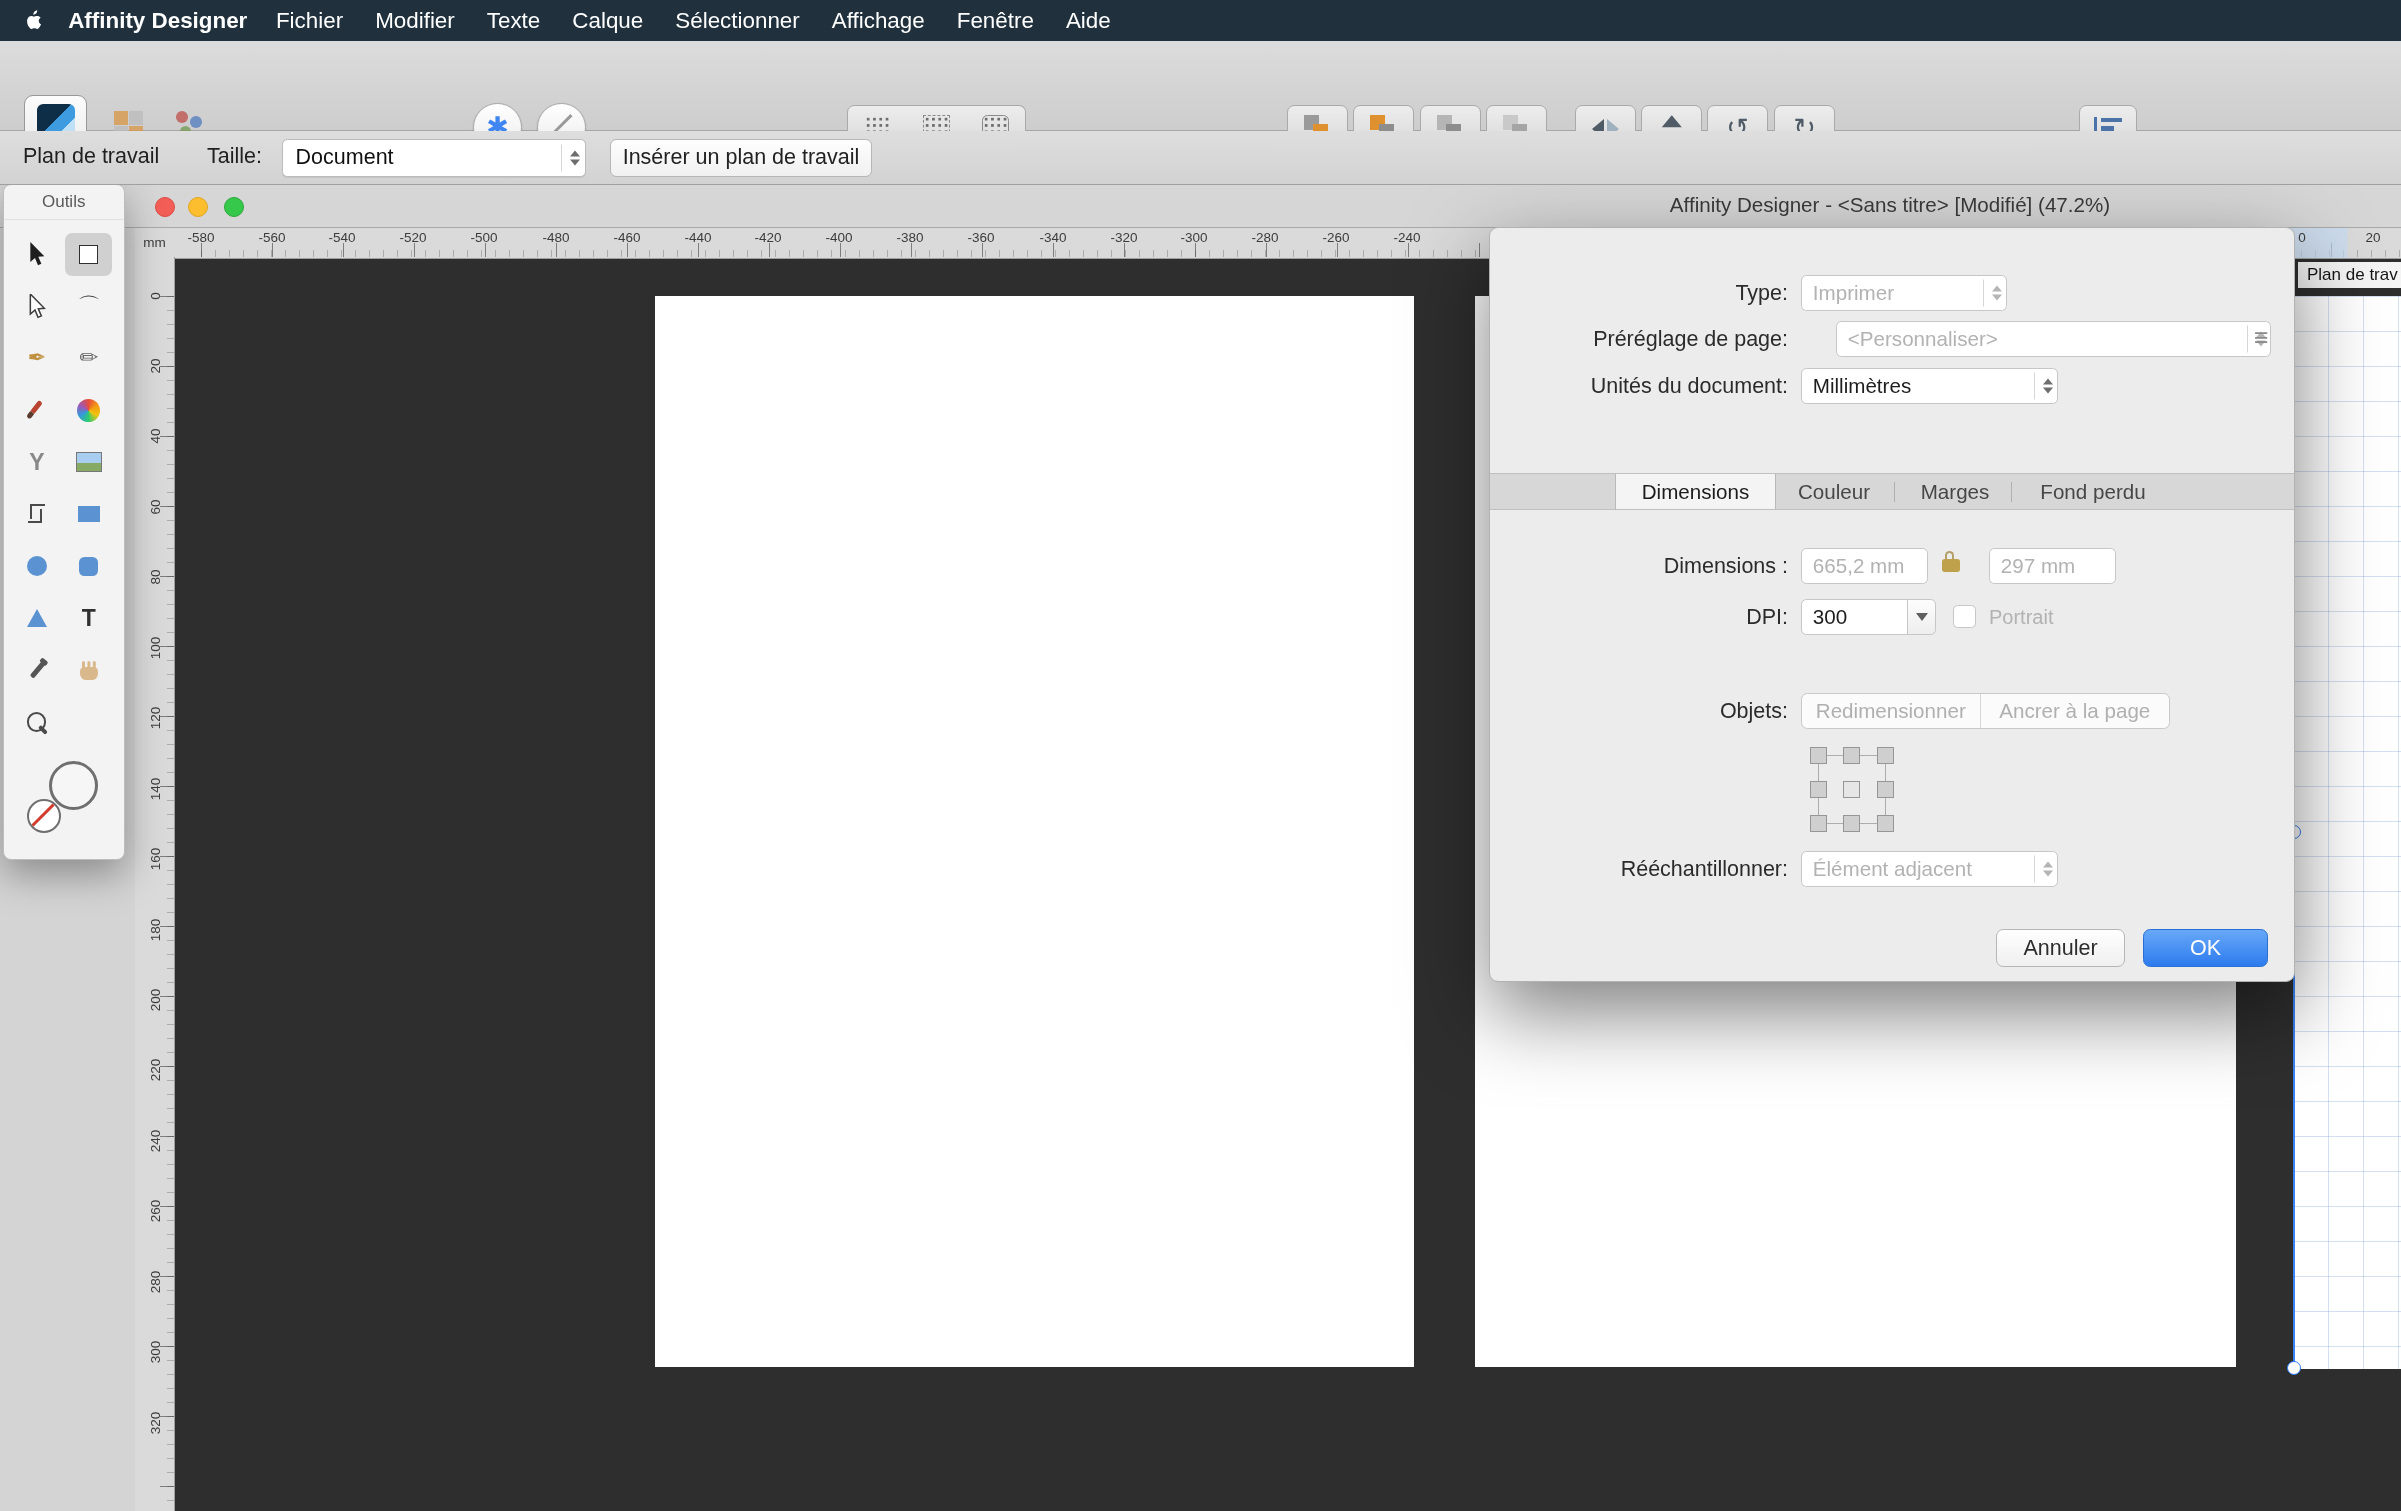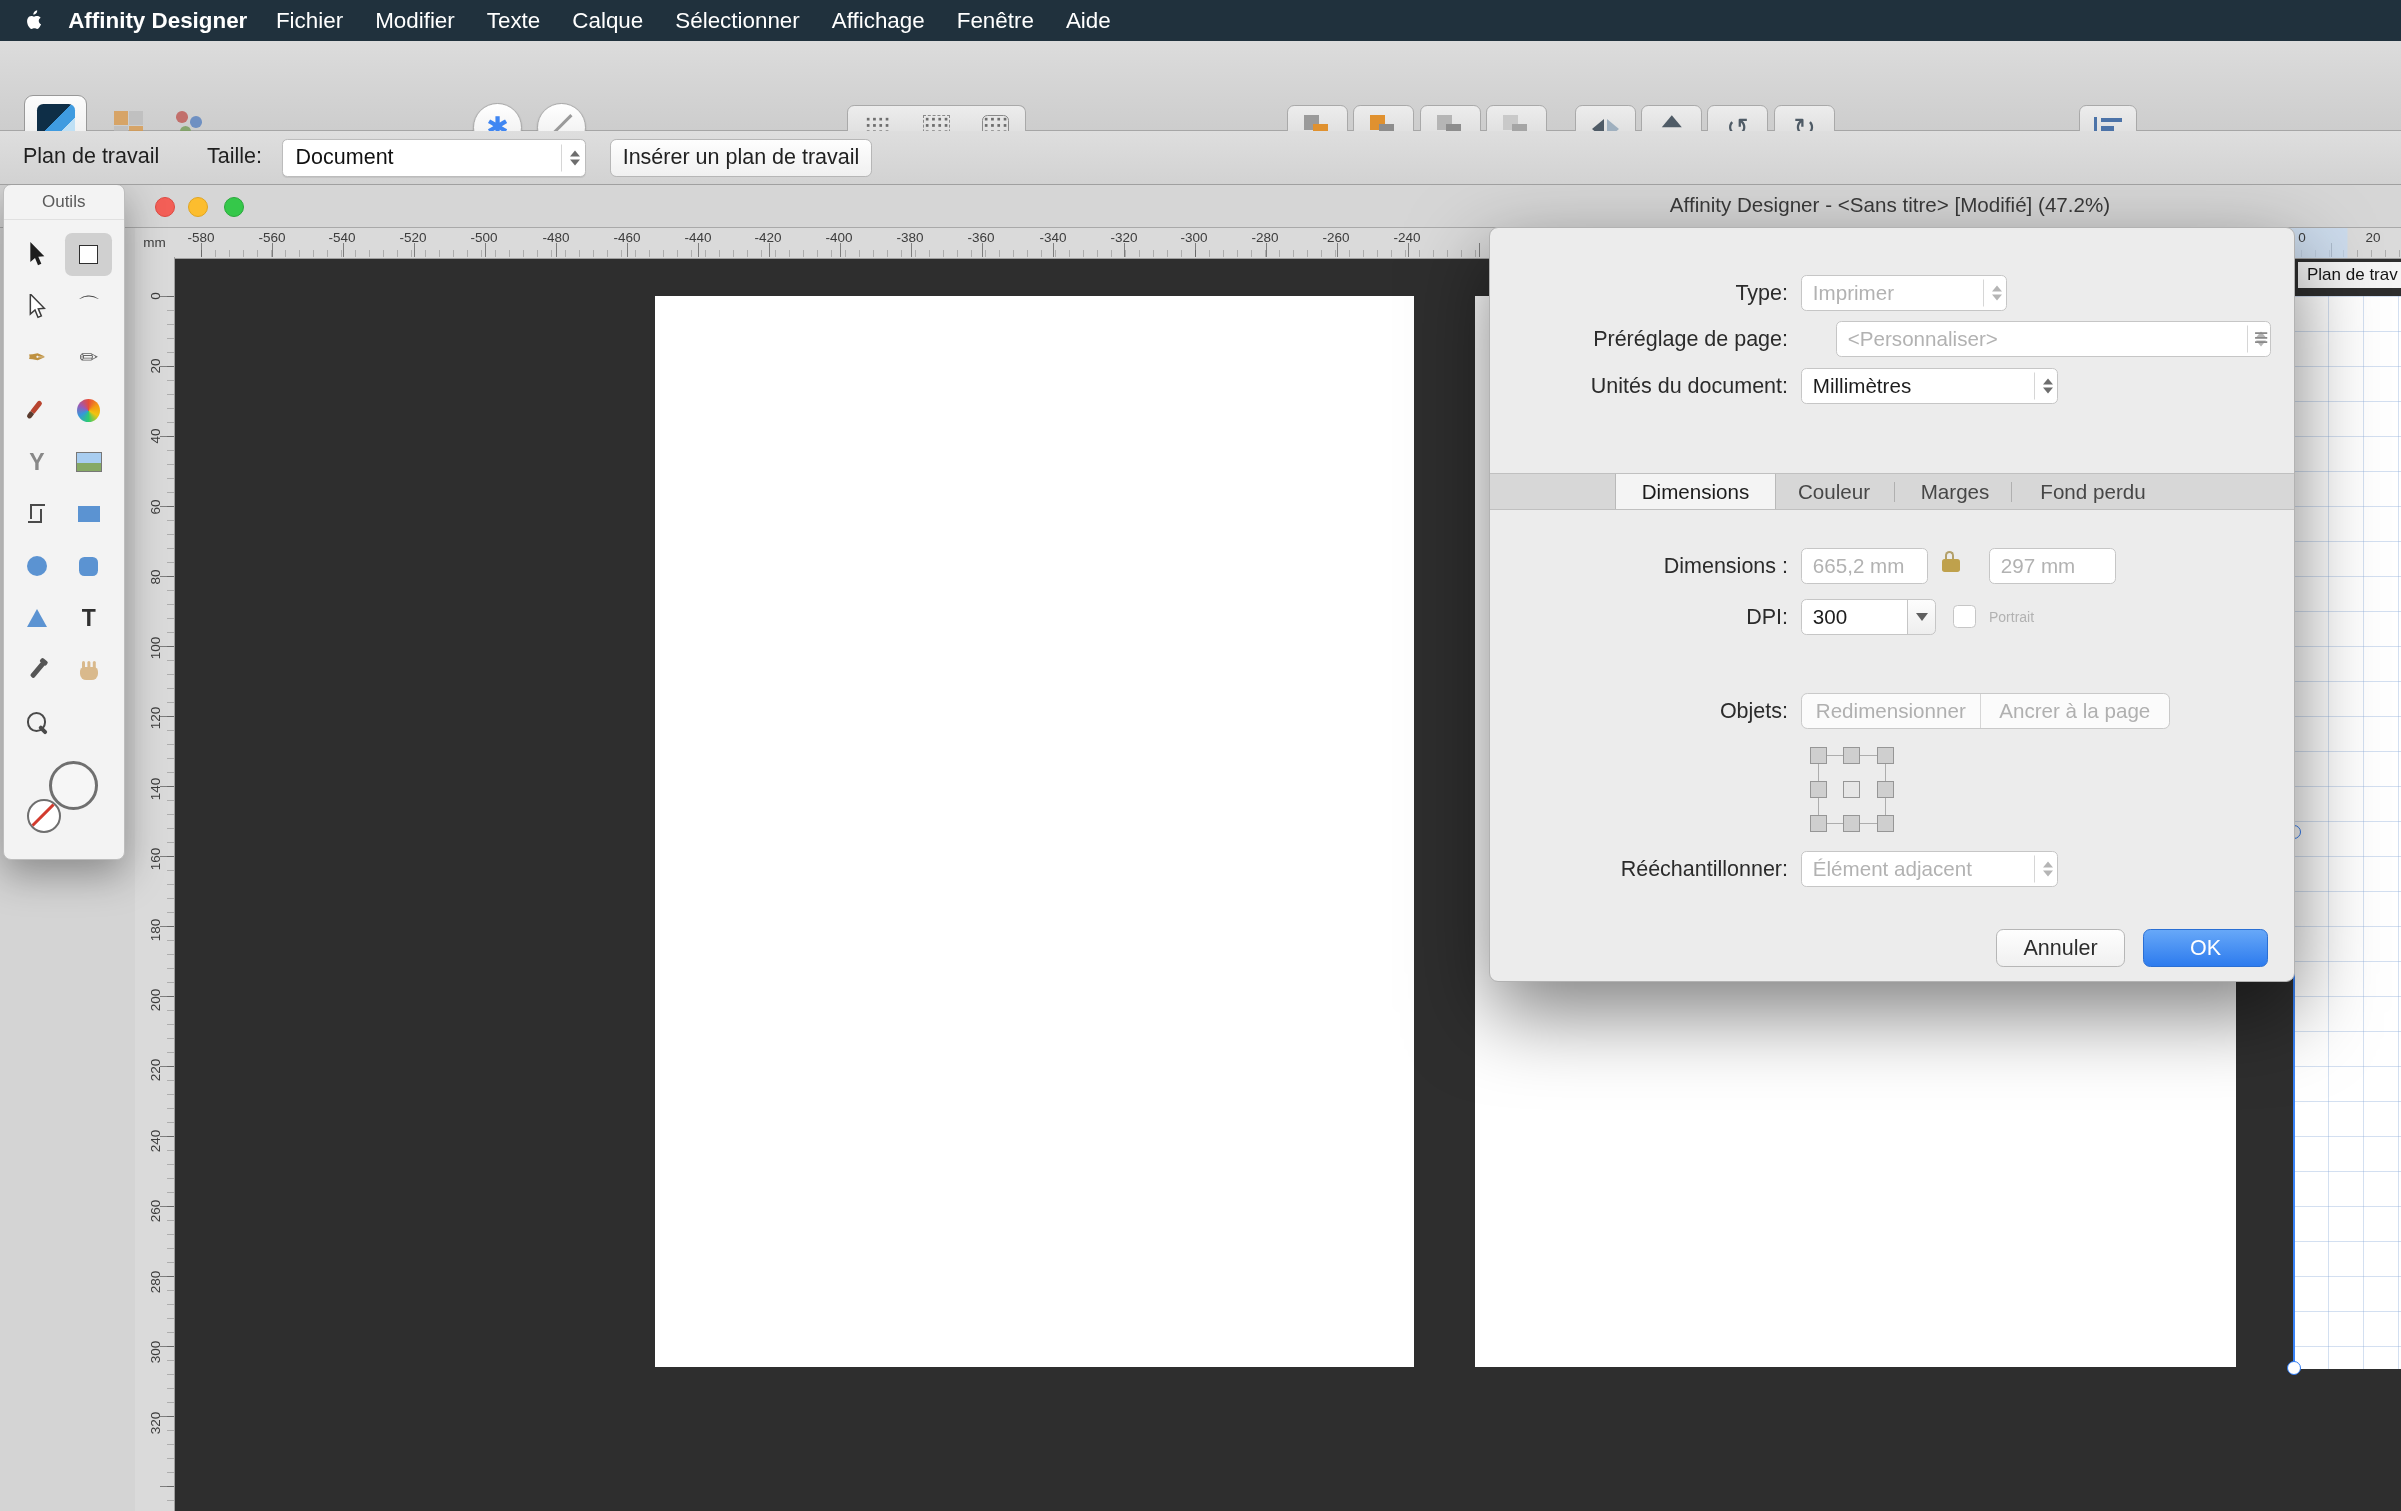--- a/index.html
+++ b/index.html
@@ -164,21 +164,21 @@
   .tab-active{position:absolute;left:125px;top:0;width:159px;height:35px;background:#f4f4f4;
               border-left:0.9px solid #b9b9b9;border-right:0.9px solid #b9b9b9;
               display:flex;align-items:center;justify-content:center;font-size:20.6px;color:#1c1c1c;}
   .tab{position:absolute;top:6.3px;transform:translateX(-50%);font-size:20.6px;color:#474747;}
   .tabsep{position:absolute;top:8px;width:0.9px;height:20px;background:#b0b0b0;}
   .ddbtn{position:absolute;left:413px;top:0;width:29px;height:36px;background:linear-gradient(#fdfdfd,#eee);
          border:0.9px solid #c6c6c6;border-radius:0 5.4px 5.4px 0;box-sizing:border-box;
          display:flex;align-items:center;justify-content:center;}
   .ddbtn i{width:0;height:0;border-left:6.3px solid transparent;border-right:6.3px solid transparent;border-top:8px solid #5f5f5f;}
   .checkbox{position:absolute;left:459px;top:6.3px;width:23px;height:23px;background:#fff;border:0.9px solid #c6c6c6;border-radius:4.5px;box-sizing:border-box;}
-  .cb-label{position:absolute;left:495px;top:0;line-height:36px;font-size:14px;color:#b2b2b2;}
+  .cb-label{position:absolute;left:495px;top:0;line-height:36px;font-size:20px;color:#b2b2b2;}
   .lock{position:absolute;left:448px;top:10.8px;width:18px;height:13.5px;background:#bfa14c;border-radius:2.7px;}
   .lock::before{content:"";position:absolute;left:2.7px;top:-8px;width:9px;height:8px;border:2.7px solid #b3a06a;
                 border-bottom:none;border-radius:6.3px 6.3px 0 0;box-sizing:border-box;}
   .seg{position:absolute;left:307px;top:0;width:369px;height:36px;display:flex;background:#fbfbfb;
        border:0.9px solid #c9c9c9;border-radius:6.3px;box-sizing:border-box;overflow:hidden;}
   .seg span{display:block;text-align:center;font-size:20.6px;line-height:34px;color:#b0b0b0;}
   .seg span+span{border-left:0.9px solid #d6d6d6;}
   .anchor{position:absolute;left:320px;top:519px;width:84px;height:85px;}
   .anchor .frame{position:absolute;left:8px;top:8px;right:8px;bottom:8px;border:0.9px solid #adadad;}
   .ah{position:absolute;width:17px;height:17px;background:#cfcfcf;border:0.9px solid #969696;box-sizing:border-box;}

